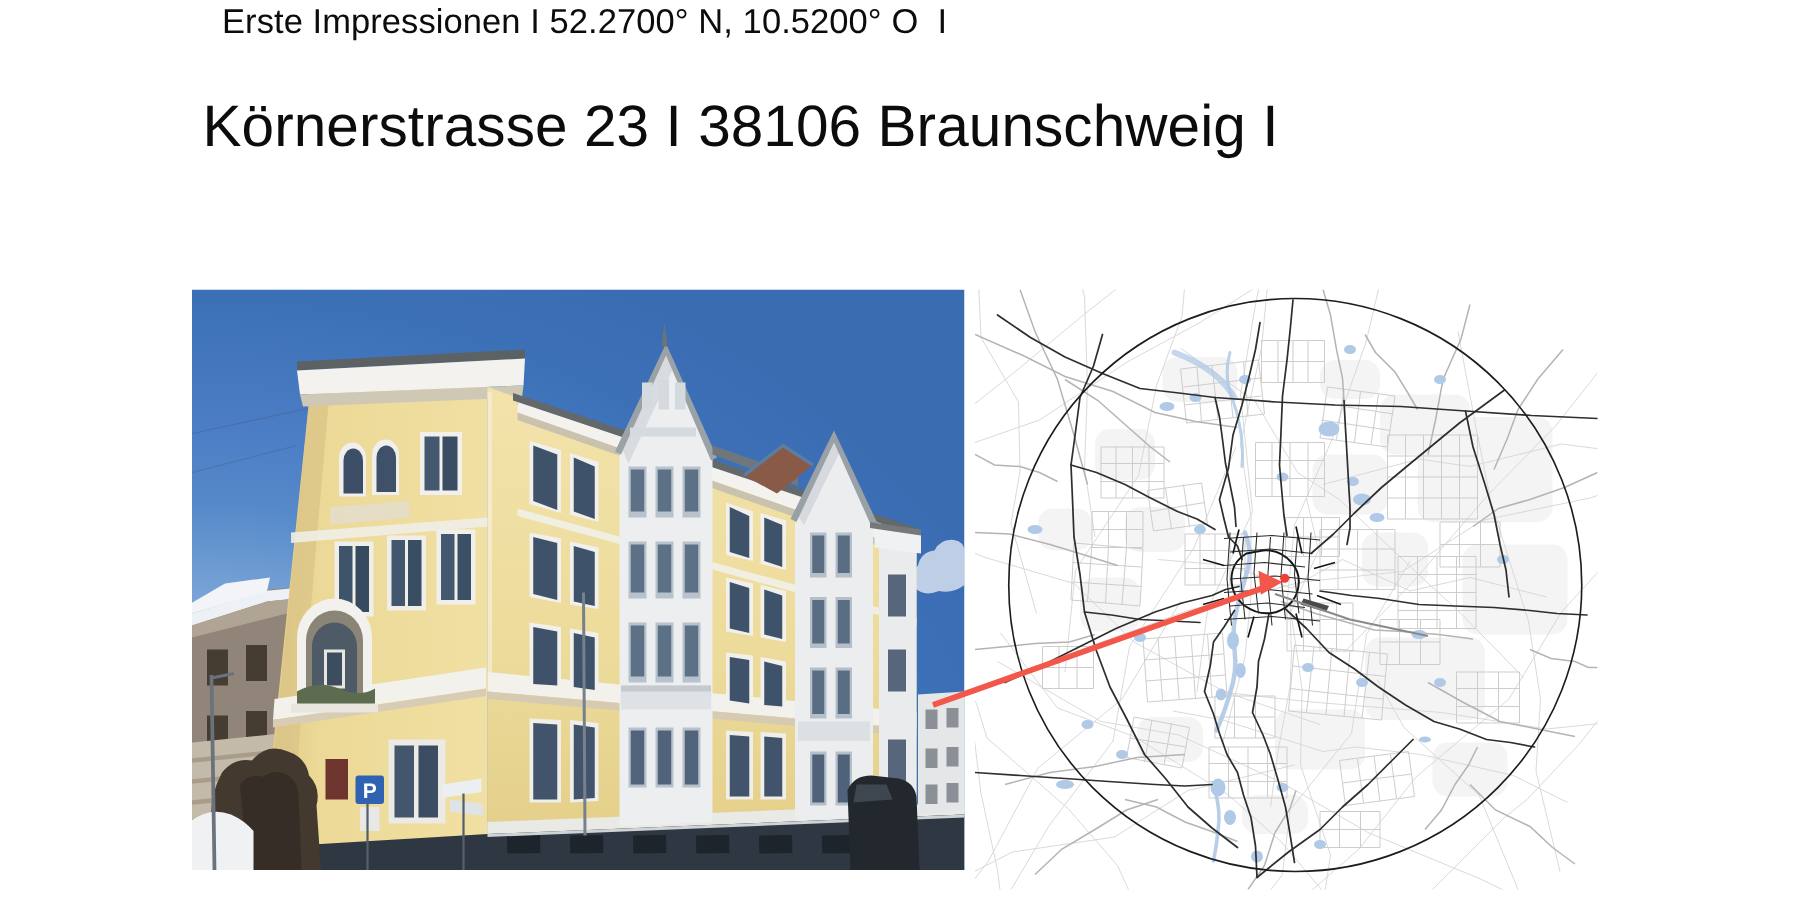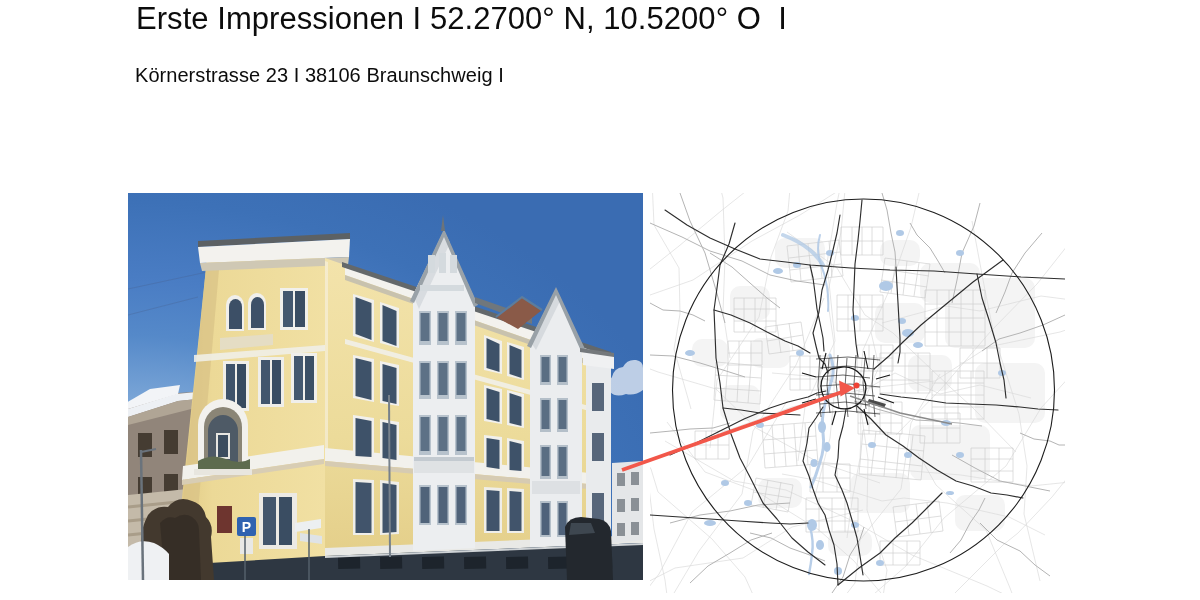--- a/index.html
+++ b/index.html
@@ -1,18 +1,18 @@
 <!DOCTYPE html>
 <html><head>
 <meta charset="utf-8">
 <style>
   html,body{margin:0;padding:0;background:#ffffff;width:1200px;height:600px;overflow:hidden;position:relative}
   body{font-family:"Liberation Sans",sans-serif;color:#0c0c0c}
-  .t1{position:absolute;left:136px;top:3px;font-size:31px;line-height:1;white-space:pre;letter-spacing:0.05px}
-  .t2{position:absolute;left:135px;top:64.5px;font-size:20px;line-height:1;white-space:pre;letter-spacing:0.05px}
+  .t1{position:absolute;left:148px;top:3px;font-size:23px;line-height:1;white-space:pre;letter-spacing:0.05px}
+  .t2{position:absolute;left:135px;top:64.5px;font-size:39px;line-height:1;white-space:pre;letter-spacing:0.05px}
   .abs{position:absolute}
 </style>
 </head>
 <body>
 
 <div class="t1">Erste Impressionen I 52.2700° N, 10.5200° O&nbsp;&nbsp;I</div>
 
 <div class="t2">Körnerstrasse 23 I 38106 Braunschweig I</div>
 
 <svg class="abs" style="left:128px;top:193px" width="515" height="387" viewBox="0 0 515 387">

